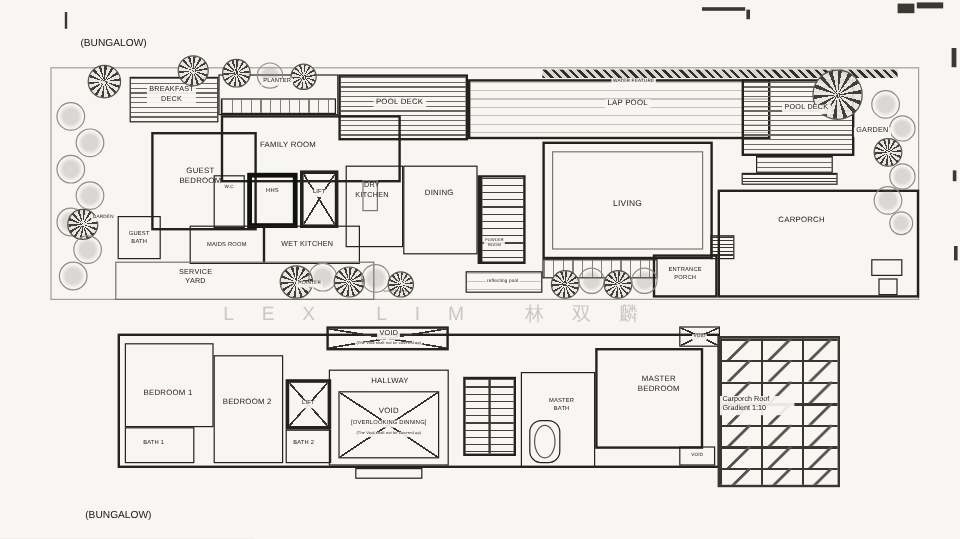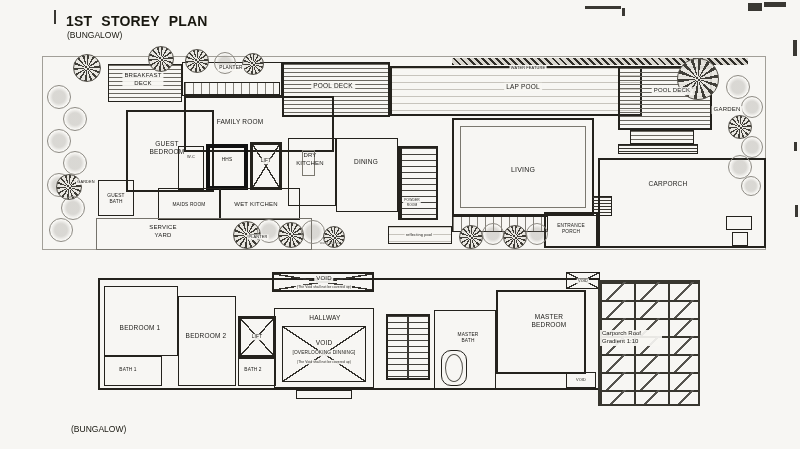--- a/index.html
+++ b/index.html
@@ -43,21 +43,20 @@
   .mark{position:absolute;background:#3a3833;z-index:4;}
   .tub{position:absolute;box-sizing:border-box;border:1.5px solid #24221d;border-radius:10px;}
   .tubin{position:absolute;box-sizing:border-box;border:1px solid #56544e;border-radius:50%;}
   .inner{position:absolute;box-sizing:border-box;border:1px solid #7b786f;}
 </style>
 </head>
 <body>
 
 <div class="canvas">
 
-  <div class="title" style="left:66px;top:13px">1ST STOREY PLAN</div>
   <div class="subtitle" style="left:67px;top:30px">(BUNGALOW)</div>
 
   <div class="box site" style="left:42px;top:56px;width:724px;height:194px"></div>
   <div class="box hatch-diag" style="left:452px;top:58px;width:296px;height:7px"></div>
 
   <div class="box b15 hatch-h" style="left:108px;top:64px;width:74px;height:38px"></div>
   <div class="box b1" style="left:182px;top:62px;width:100px;height:34px"></div>
   <div class="box b1 planks" style="left:184px;top:82px;width:96px;height:13px"></div>
   <div class="box hatch-h" style="left:282px;top:62px;width:108px;height:55px"></div>
   <div class="box pool" style="left:390px;top:66px;width:252px;height:50px"></div>
@@ -149,20 +148,21 @@
   <div class="lbl f6" style="left:256px;top:205px">WET KITCHEN</div>
   <div class="lbl f6" style="left:163px;top:232px">SERVICE
 YARD</div>
   <div class="lbl f6 chip sc65" style="left:258px;top:237px">PLANTER</div>
   <div class="lbl f6 sc55 gray" style="left:330px;top:243px">water feature</div>
   <div class="lbl f6 chip sc65" style="left:419px;top:235px">reflecting pool</div>
   <div class="lbl f6 sc8" style="left:571px;top:229px">ENTRANCE
 PORCH</div>
   <div class="lbl f65" style="left:668px;top:184px">CARPORCH</div>
 
+  <div class="watermark">LEX LIM 林双麟</div>
 
   <div class="box" style="left:98px;top:278px;width:502px;height:112px"></div>
   <div class="box b15" style="left:104px;top:286px;width:74px;height:70px"></div>
   <div class="box b15" style="left:104px;top:356px;width:58px;height:30px"></div>
   <div class="box b15" style="left:178px;top:296px;width:58px;height:90px"></div>
   <div class="box b3 xcross" style="left:238px;top:316px;width:38px;height:42px"></div>
   <div class="box b15" style="left:238px;top:358px;width:38px;height:28px"></div>
   <div class="box xcross" style="left:272px;top:272px;width:102px;height:20px"></div>
   <div class="box b15" style="left:274px;top:308px;width:100px;height:80px"></div>
   <div class="box b15 xcross" style="left:282px;top:326px;width:84px;height:56px"></div>

